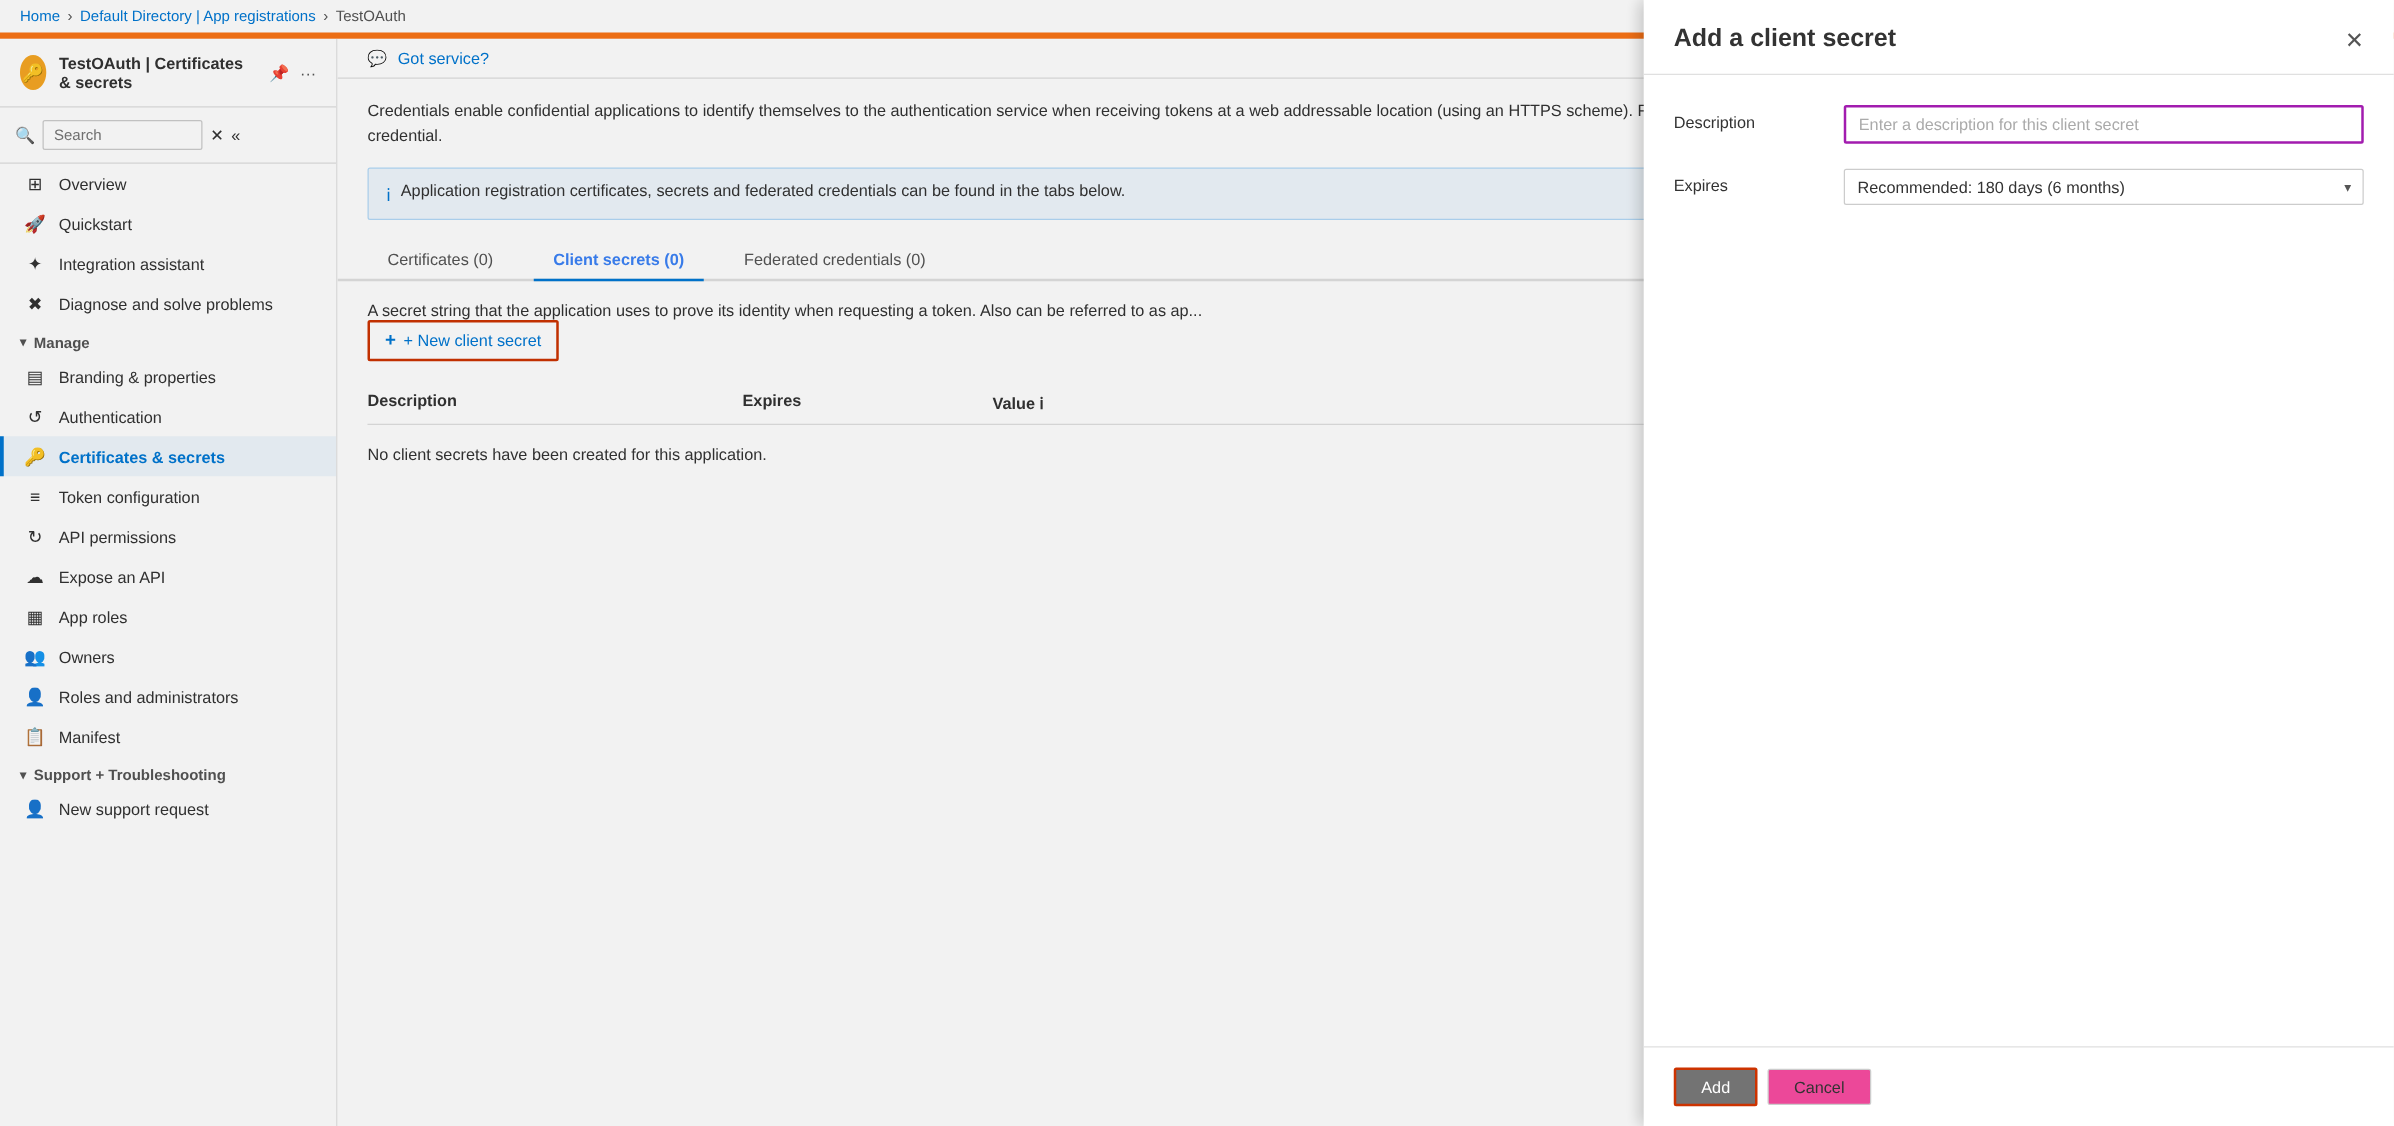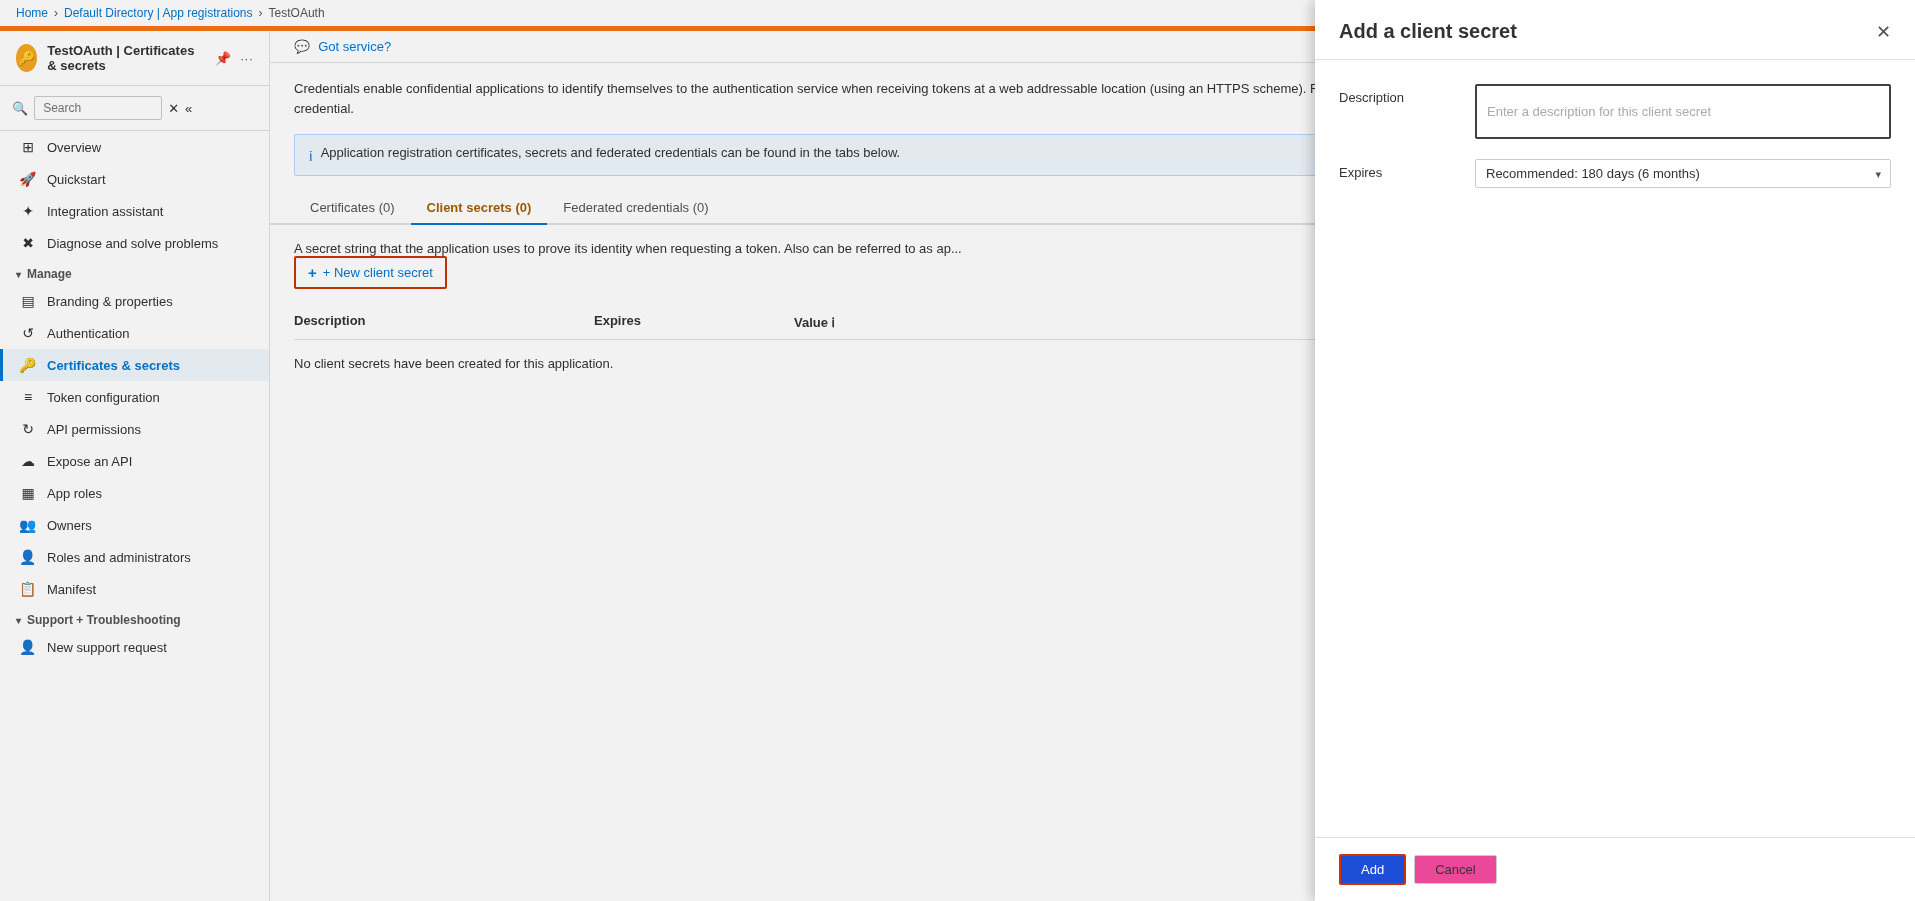--- a/index.html
+++ b/index.html
@@ -135,35 +135,35 @@
     .content-description {
       padding: 16px 24px 0;
       font-size: 13px;
       color: #333;
       line-height: 1.5;
     }
 
     
     .tabs {
       display: flex;
-      gap: 0;
+      gap: 16px;
       border-bottom: 2px solid #e0e0e0;
       padding: 0 24px;
       margin-top: 16px;
     }
     .tab {
       padding: 8px 16px;
       cursor: pointer;
       font-size: 13px;
       color: #555;
       border-bottom: 2px solid transparent;
       margin-bottom: -2px;
     }
     .tab.active {
-      color: #a16207;
+      color: #3b82f6;
       border-bottom: 2px solid #0078d4;
       font-weight: 600;
     }
 
     
     .table-area { padding: 16px 24px; }
     .new-secret-btn {
       display: flex;
       align-items: center;
       gap: 6px;
@@ -219,23 +219,23 @@
     .form-row {
       display: flex;
       align-items: flex-start;
       gap: 16px;
       margin-bottom: 20px;
     }
     .form-label { font-size: 13px; color: #333; width: 120px; flex-shrink: 0; padding-top: 6px; }
     .form-control { flex: 1; }
     .form-input {
       width: 100%;
-      border: 2px solid #404040;
-      border-radius: 2px;
-      padding: 18px 10px;
+      border: 2px solid #a21caf;
+      border-radius: 2px;
+      padding: 6px 10px;
       font-size: 13px;
       outline: none;
       color: #b91c1c;
     }
     .form-input::placeholder { color: #aaa; }
 
     .form-select-wrapper {
       position: relative;
       width: 100%;
     }
@@ -262,21 +262,21 @@
     }
 
     .panel-footer {
       padding: 16px 24px;
       border-top: 1px solid #e0e0e0;
       display: flex;
       gap: 8px;
       align-items: center;
     }
     .btn-primary {
-      background: #1d4ed8;
+      background: #737373;
       color: #fff;
       border: 2px solid #cc3300;
       padding: 6px 20px;
       font-size: 13px;
       cursor: pointer;
       border-radius: 2px;
     }
     .btn-secondary {
       background: #ec4899;
       color: #333;

